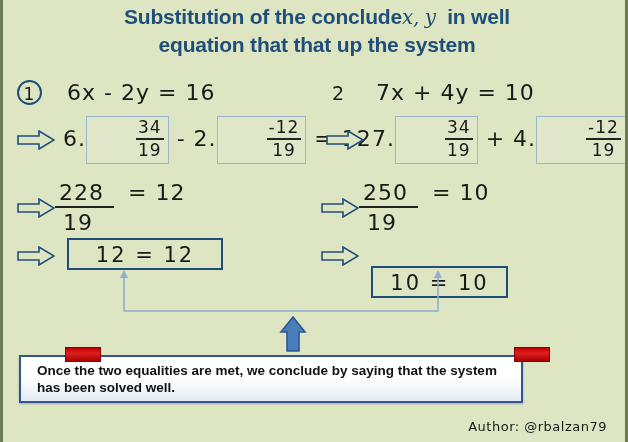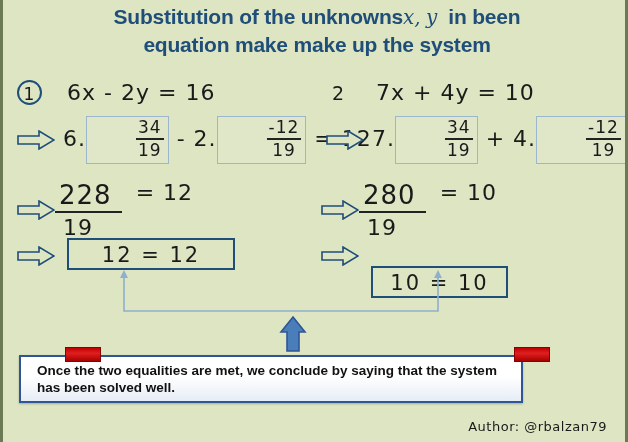--- a/index.html
+++ b/index.html
@@ -104,21 +104,21 @@
   }
 
   
   .bigfrac {
     display: inline-block;
     text-align: center;
     vertical-align: middle;
   }
   .bigfrac .num {
     display: block;
-    font-size: 26px;
+    font-size: 22px;
     border-bottom: 2px solid #222;
     padding: 0 10px 1px 4px;
     letter-spacing: 1px;
   }
   .bigfrac .den {
     display: block;
     font-size: 22px;
     text-align: left;
     padding-left: 8px;
     padding-top: 2px;
@@ -180,22 +180,22 @@
     color: #1a1a1a;
     letter-spacing: 0.5px;
   }
 </style>
 </head>
 <body>
 
 <div id="slide">
 
   <div class="title">
-    <span>Substitution of the unknowns</span><span class="var">x,</span> <span class="var">y</span>&nbsp; <span>in been</span><br>
-    <span>equation make make up the system</span>
+    <span>Substitution of the conclude</span><span class="var">x,</span> <span class="var">y</span>&nbsp; <span>in well</span><br>
+    <span>equation that that up the system</span>
   </div>
 
   <div style="position:absolute; left:14px; top:80px;">
 
     <div class="math" style="height:32px;">
       <span class="circled">1</span>
       <span style="display:inline-block;width:9px;"></span>
       <span>6x  -  2y = 16</span>
     </div>
 
@@ -219,21 +219,21 @@
     </span><span class="bigfrac"><span class="num">228</span><span class="den">19</span></span><span style="display:inline-block;width:14px;"></span><span style="vertical-align:top;">=  12</span>
   </div>
 
   <div style="position:absolute; left:14px; top:246px;">
     <span class="blockarrow">
       <svg width="38" height="20" viewBox="0 0 38 20">
         <polygon points="1,6 22,6 22,1 37,10 22,19 22,14 1,14" fill="#dde5c2" stroke="#1f4e79" stroke-width="1.6"></polygon>
       </svg>
     </span>
   </div>
-  <div class="resultbox" style="left:64px; top:238px; width:168px; height:32px; line-height:30px;">12 = 12</div>
+  <div class="resultbox" style="left:64px; top:238px; width:156px; height:32px; line-height:30px;">12 = 12</div>
 
   <div style="position:absolute; left:323px; top:80px;">
 
     <div class="math" style="height:32px;">
       <span class="plainnum">2</span>
       <span style="display:inline-block;width:9px;"></span>
       <span>7x + 4y = 10</span>
     </div>
 
     <div class="math" style="height:55px; margin-top:4px;">
@@ -246,21 +246,21 @@
       <span>+ 4.</span><span class="fracbox"><span class="frac"><span class="num">-12</span><span class="den">19</span></span></span>
       <span>= 10</span>
     </div>
   </div>
 
   <div class="math" style="position:absolute; left:318px; top:180px; height:52px;">
     <span class="blockarrow">
       <svg width="38" height="20" viewBox="0 0 38 20">
         <polygon points="1,6 22,6 22,1 37,10 22,19 22,14 1,14" fill="#dde5c2" stroke="#1f4e79" stroke-width="1.6"></polygon>
       </svg>
-    </span><span class="bigfrac"><span class="num">280</span><span class="den">19</span></span><span style="display:inline-block;width:14px;"></span><span style="vertical-align:top;">=  10</span>
+    </span><span class="bigfrac"><span class="num">250</span><span class="den">19</span></span><span style="display:inline-block;width:14px;"></span><span style="vertical-align:top;">=  10</span>
   </div>
 
   <div style="position:absolute; left:318px; top:246px;">
     <span class="blockarrow">
       <svg width="38" height="20" viewBox="0 0 38 20">
         <polygon points="1,6 22,6 22,1 37,10 22,19 22,14 1,14" fill="#dde5c2" stroke="#1f4e79" stroke-width="1.6"></polygon>
       </svg>
     </span>
   </div>
   <div class="resultbox" style="left:368px; top:238px; width:137px; height:32px; line-height:30px;margin-top:28px;">10 = 10</div>

